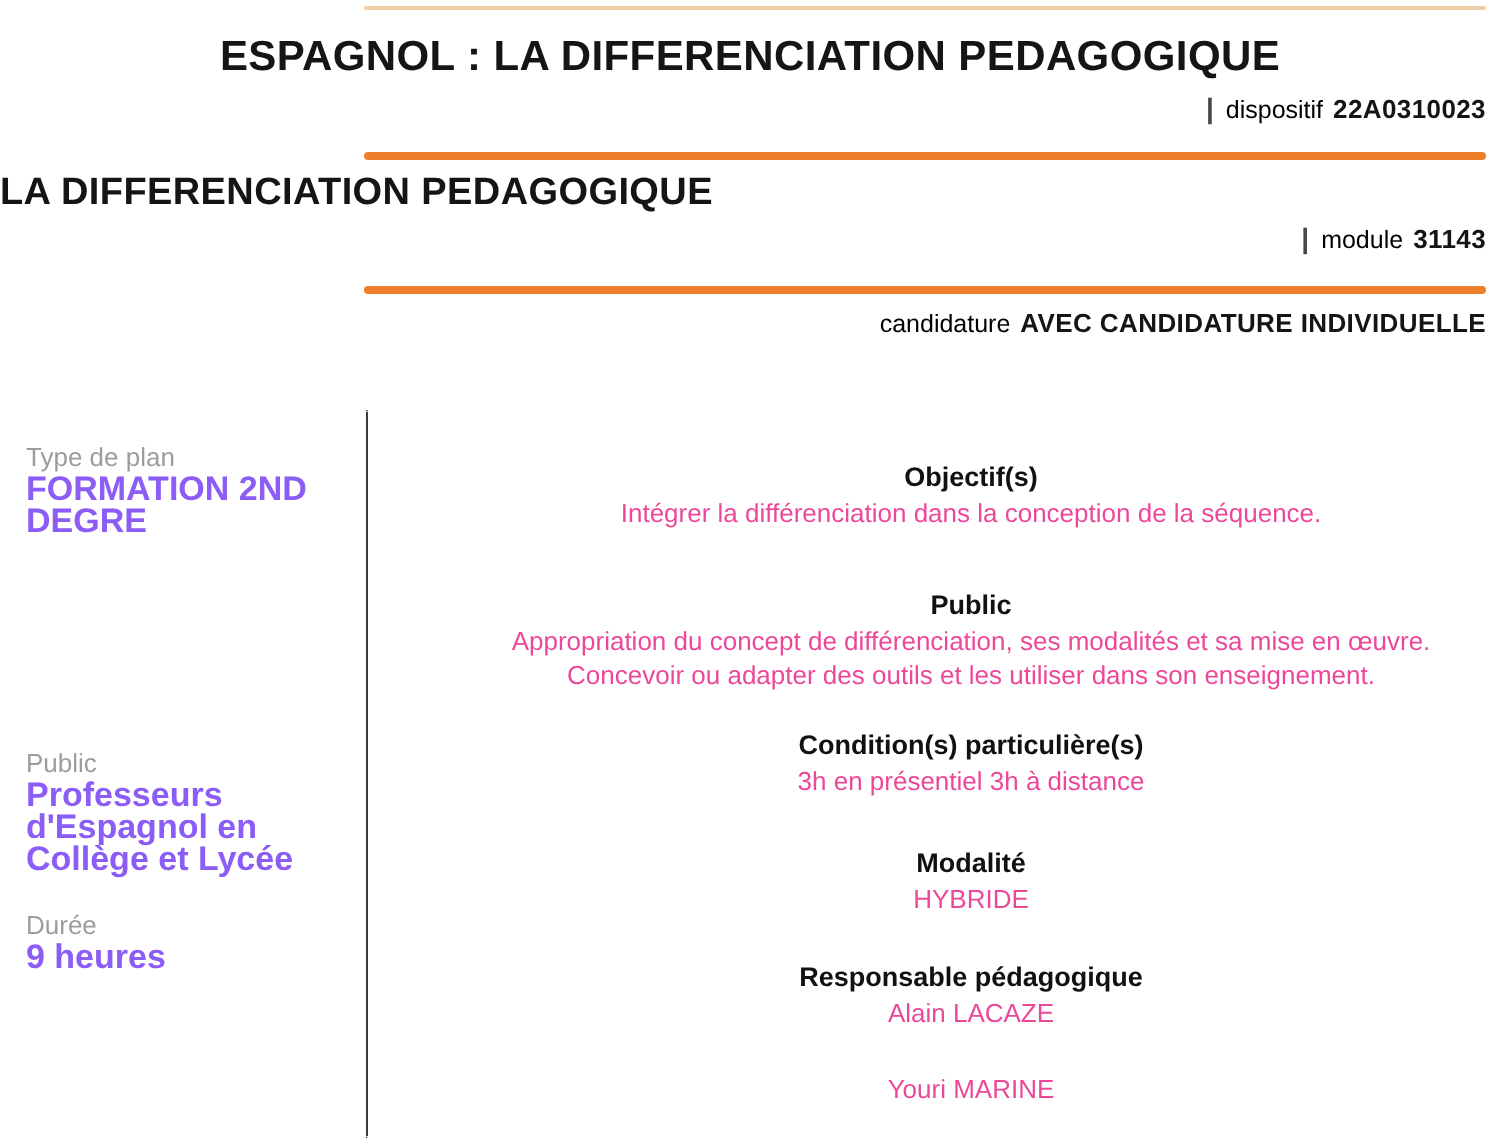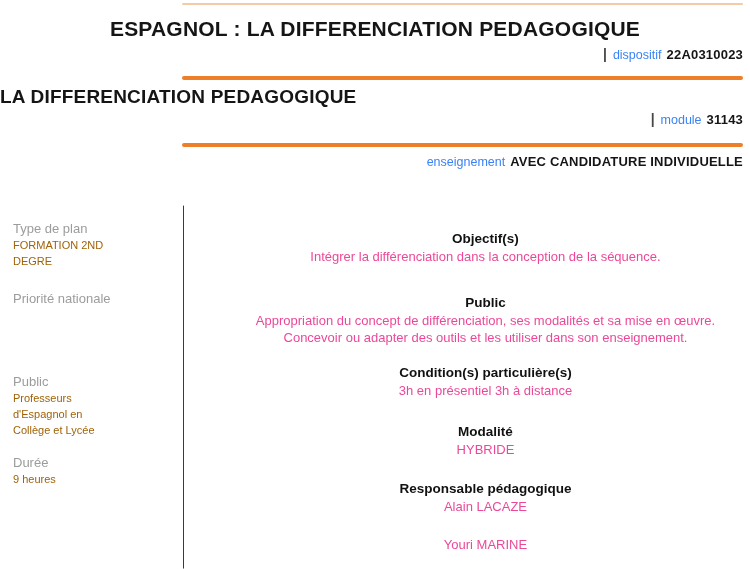--- a/index.html
+++ b/index.html
@@ -35,34 +35,34 @@
   
   .ref-row {
     position: absolute; right: 7px;
     display: flex; align-items: baseline; gap: 5px;
     white-space: nowrap;
   }
   .ref-row.dispositif { top: 46px; }
   .ref-row.module     { top: 111px; }
   .ref-row.candidature{ top: 154px; }
   .pipe { font-weight: bold; font-size: 14px; color: #474747; margin-right: 1px; }
-  .ref-label { font-size: 12.5px; color: #3b82f6; }
+  .ref-label { font-size: 12.5px; color: #000000; }
   .ref-value { font-size: 13px; font-weight: bold; color: #151515; letter-spacing: 0.2px; }
 
   
   .divider {
     position: absolute; left: 183px; top: 205px; height: 364px; width: 0;
     border-left: 1px dashed #3a3a3a;
   }
 
   
   .side-field { position: absolute; left: 13px; width: 162px; }
   .side-label { font-size: 13px; color: #9c9c9c; line-height: 16px; }
   .side-value {
-    font-size: 11px; font-weight: normal; color: #a16207;
+    font-size: 17px; font-weight: bold; color: #8b5cf6;
     line-height: 16px; white-space: pre-line;
   }
   .sf-0 { top: 221px; }
   .sf-1 { top: 291px; }
   .sf-2 { top: 374px; }
   .sf-3 { top: 455px; }
 
   
   .section { position: absolute; left: 233px; width: 505px; text-align: center; }
   .sec-heading { font-size: 13.5px; font-weight: bold; line-height: 18px; color: #111; }
@@ -85,33 +85,32 @@
   </div>
 
   <div class="title2">LA DIFFERENCIATION PEDAGOGIQUE</div>
   <div class="ref-row module">
     <span class="pipe">|</span>
     <span class="ref-label">module</span>
     <span class="ref-value">31143</span>
   </div>
 
   <div class="ref-row candidature">
-    <span class="ref-label">enseignement</span>
+    <span class="ref-label">candidature</span>
     <span class="ref-value">AVEC CANDIDATURE INDIVIDUELLE</span>
   </div>
 
   <div class="divider"></div>
 
   <div class="side-field sf-0">
     <div class="side-label">Type de plan</div>
     <div class="side-value">FORMATION 2ND
 DEGRE</div>
   </div>
   <div class="side-field sf-1">
-    <div class="side-label">Priorité nationale</div>
   </div>
   <div class="side-field sf-2">
     <div class="side-label">Public</div>
     <div class="side-value">Professeurs
 d'Espagnol en
 Collège et Lycée</div>
   </div>
   <div class="side-field sf-3">
     <div class="side-label">Durée</div>
     <div class="side-value">9 heures</div>

